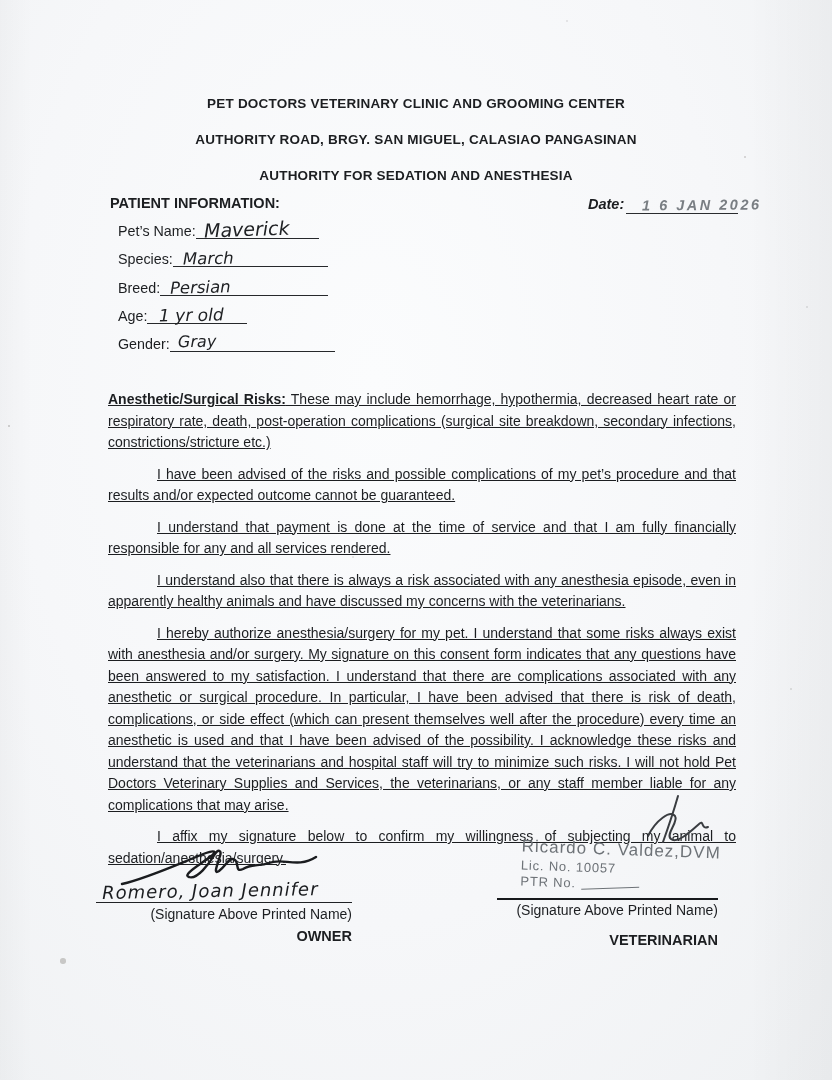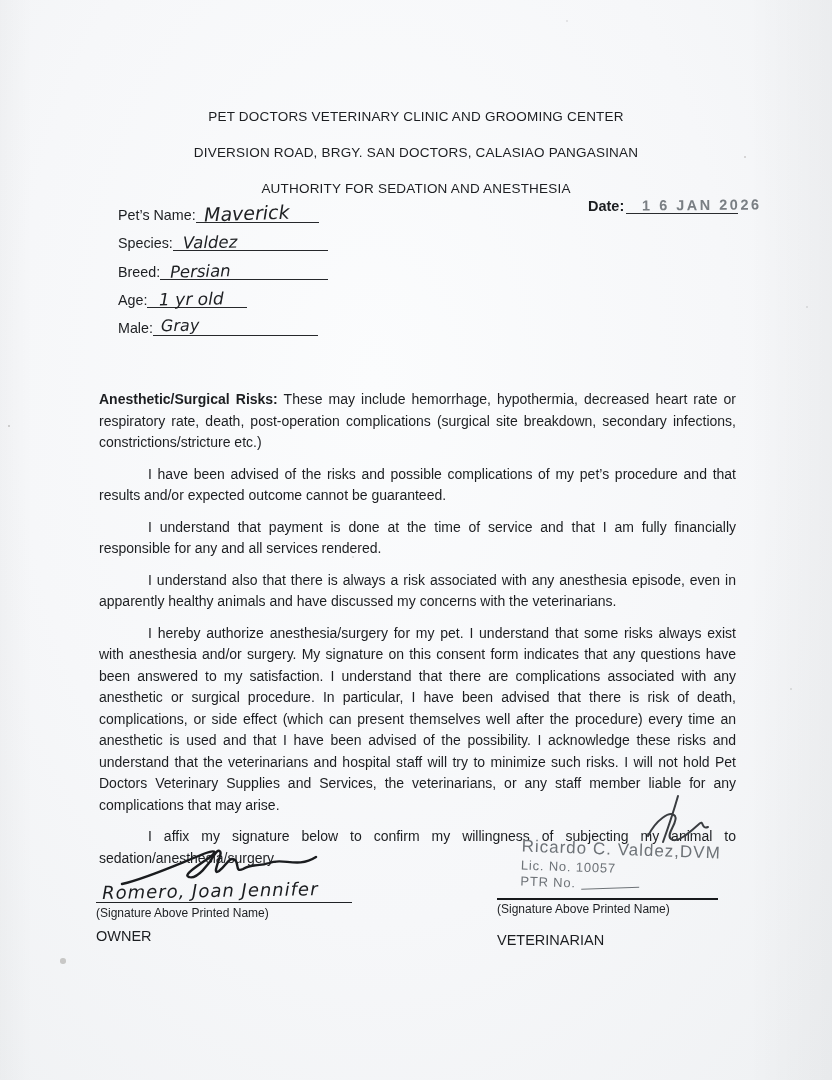--- a/index.html
+++ b/index.html
@@ -17,53 +17,53 @@
       8px 425px 0 0 rgba(100,98,95,.35),
       62px 960px 0 2px rgba(135,132,128,.4),
       744px 156px 0 0 rgba(140,138,135,.4),
       790px 688px 0 0 rgba(140,138,135,.3),
       352px 556px 0 0 rgba(150,148,145,.3),
       806px 306px 0 0 rgba(150,148,145,.3),
       566px 20px 0 0 rgba(150,148,145,.25);
   }
   
   .header { position:absolute; top:96px; left:0; width:100%; text-align:center; }
-  .h-line { font-size:13.5px; font-weight:400; letter-spacing:.2px; margin-bottom:21px;margin-top:13px; }
+  .h-line { font-size:13.5px; font-weight:700; letter-spacing:.2px; margin-bottom:21px; }
   
-  .date-block { position:absolute; top:196px; left:588px; font-size:14.5px; font-weight:700; display:flex; align-items:flex-end; }
+  .date-block { position:absolute; top:196px; left:588px; font-size:14.5px; font-weight:700; display:flex; align-items:flex-start;font-style:italic; }
   .date-line { display:inline-block; width:112px; border-bottom:1.6px solid #2a2c2f; position:relative; height:17px; margin-left:2px; }
   .date-stamp { position:absolute; left:16px; bottom:0px; font-weight:700; font-size:14.5px; letter-spacing:2.5px; color:#797e83; white-space:nowrap; transform:rotate(-.5deg); }
   
   .patient { position:absolute; top:195px; left:110px; }
   .section-title { font-size:14.5px; font-weight:700; margin-bottom:5px; }
   .field-row { display:flex; align-items:flex-end; height:20.2px; font-size:14.3px; margin-left:8px;margin-top:8px; }
   .field-label { white-space:pre; }
   .field-line { border-bottom:1.5px solid #26282b; position:relative; height:17px; }
   .w0{width:123px}.w1{width:155px}.w2{width:168px}.w3{width:85px}.w4{width:100px}.w5{width:160px}.w6{width:165px}.w7{width:152px}
   .proc-label { font-weight:700; }
   .hw { font-family:"DejaVu Sans", sans-serif; font-style:italic; color:#202225; position:absolute; bottom:-2px; left:10px; white-space:nowrap; }
   .hw0{font-size:19px; transform:rotate(-2deg); left:8px;}
   .hw1{font-size:16.5px; transform:rotate(-1deg);}
   .hw2{font-size:16.5px; transform:rotate(-1.5deg);}
   .hw3{font-size:17px; left:16px; transform:rotate(-1deg);}
   .hw4{font-size:17px; left:12px; transform:rotate(-1deg);}
   .hw5{font-size:18px; left:26px; transform:rotate(-1deg);}
   .hw6{font-size:16px; left:8px; bottom:0px; transform:rotate(-1deg);}
   
   .body-text { position:absolute; top:389px; left:99px; width:637px; font-size:14px; line-height:21.5px; text-align:justify; }
-  .body-text p { margin:0 0 10px 0; }
+  .body-text p { margin:0 0 10px 9px;text-decoration:underline; }
   .body-text p.indent { text-indent:49px; }
   .risks-label { font-weight:700; }
   
   .owner-block { position:absolute; left:96px; top:842px; width:266px; }
   .owner-scribble { position:absolute; left:20px; top:0; }
   .owner-name { position:absolute; left:6px; top:38px; font-family:"DejaVu Sans", sans-serif; font-style:italic; font-size:18px; letter-spacing:1px; white-space:nowrap; transform:rotate(-1deg); color:#1b1d20; }
   .owner-line { position:absolute; left:0; top:60px; width:256px; border-top:1.7px solid #202225; }
-  .sig-caption { position:absolute; left:0; width:256px; text-align:left; font-size:12px; }
-  .sig-role { position:absolute; left:0; width:256px; text-align:left; font-size:14.5px; font-weight:400; }
+  .sig-caption { position:absolute; left:0; width:256px; text-align:right; font-size:14px; }
+  .sig-role { position:absolute; left:0; width:256px; text-align:right; font-size:14.5px; font-weight:700; }
   .owner-block .sig-caption { top:64px; }
   .owner-block .sig-role { top:86px; }
   
   .vet-block { position:absolute; left:497px; top:836px; width:222px; }
   .stamp { position:absolute; left:24px; top:4px; color:#6d7277; transform:rotate(2deg); }
   .stamp-name { font-size:17px; letter-spacing:1px; white-space:nowrap; }
   .stamp-lic { font-size:13px; letter-spacing:.8px; margin-top:1px; }
   .stamp-ptr { font-size:13px; letter-spacing:.8px; margin-top:1px; }
   .ptr-line { display:inline-block; width:58px; border-bottom:1.4px solid #6d7277; transform:rotate(-4deg); margin-left:6px; }
   .vet-line { position:absolute; left:0; top:62px; width:221px; border-top:2px solid #17191c; }
@@ -72,59 +72,60 @@
   .vet-scribble { position:absolute; left:632px; top:792px; }
 </style>
 </head>
 <body>
 
 <div class="page">
   <div class="speck"></div>
 
   <div class="header">
     <div class="h-line">PET DOCTORS VETERINARY CLINIC AND GROOMING CENTER</div>
-    <div class="h-line">DIVERSION ROAD, BRGY. SAN DOCTORS, CALASIAO PANGASINAN</div>
+    <div class="h-line">AUTHORITY ROAD, BRGY. SAN MIGUEL, CALASIAO PANGASINAN</div>
     <div class="h-line">AUTHORITY FOR SEDATION AND ANESTHESIA</div>
   </div>
 
   <div class="date-block">
     <span>Date:</span>
     <span class="date-line">
       <span class="date-stamp">1 6 JAN 2026</span>
     </span>
   </div>
 
   <div class="patient">
+    <div class="section-title">PATIENT INFORMATION:</div>
 
     <div class="field-row">
       <span class="field-label">Pet’s Name:</span>
       <span class="field-line w0">
         <span class="hw hw0">Maverick</span>
       </span>
     </div>
     <div class="field-row">
       <span class="field-label">Species:</span>
       <span class="field-line w1">
-        <span class="hw hw1">Valdez</span>
+        <span class="hw hw1">March</span>
       </span>
     </div>
     <div class="field-row">
       <span class="field-label">Breed:</span>
       <span class="field-line w2">
         <span class="hw hw2">Persian</span>
       </span>
     </div>
     <div class="field-row">
       <span class="field-label">Age:</span>
       <span class="field-line w4">
         <span class="hw hw4">1 yr old</span>
       </span>
     </div>
     <div class="field-row">
-      <span class="field-label">Male:</span>
+      <span class="field-label">Gender:</span>
       <span class="field-line w6">
         <span class="hw hw6">Gray</span>
       </span>
     </div>
   </div>
 
   <div class="body-text">
     <p><span class="risks-label">Anesthetic/Surgical Risks:</span><span> These may include hemorrhage, hypothermia, decreased heart rate or respiratory rate, death, post-operation complications (surgical site breakdown, secondary infections, constrictions/stricture etc.)</span></p>
     <p class="indent">I have been advised of the risks and possible complications of my pet’s procedure and that results and/or expected outcome cannot be guaranteed.</p>
     <p class="indent">I understand that payment is done at the time of service and that I am fully financially responsible for any and all services rendered.</p>

